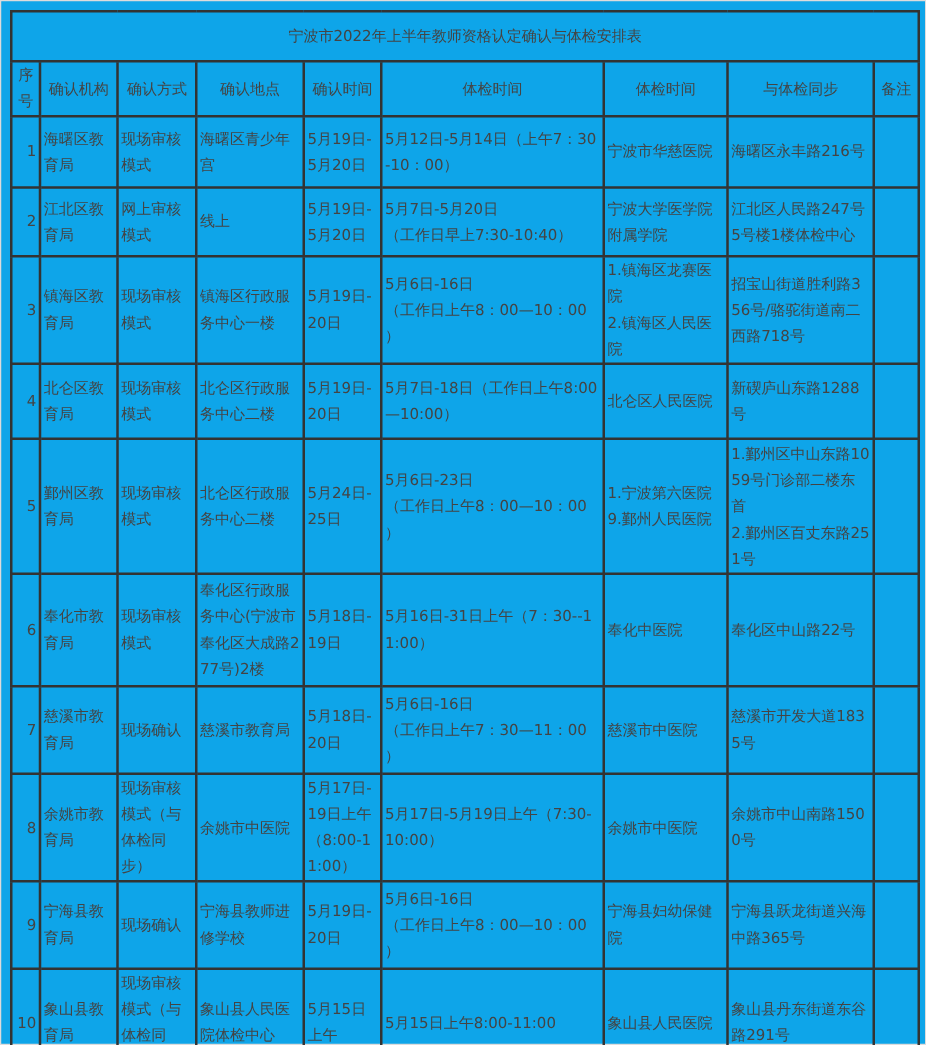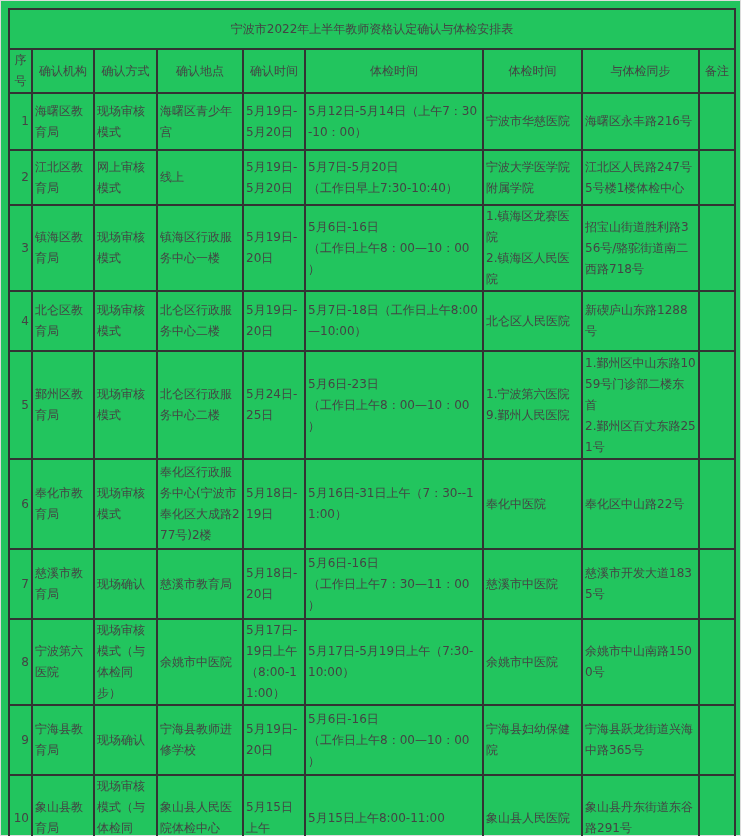--- a/index.html
+++ b/index.html
@@ -6,21 +6,21 @@
   body{
     width:741px;height:836px;
     font-family:"DejaVu Sans","Liberation Sans",sans-serif;
     color:#444;
   }
   .frame{
     box-sizing:border-box;
     width:741px;height:836px;
     border:1px solid #dcdcdc;
     padding:7px;
-    background:#22c55e;
+    background:#0ea5e9;
   }
   table.schedule{
     border-collapse:collapse;
     table-layout:fixed;
     width:726px;
   }
   table.schedule th, table.schedule td{
     border:2px solid #333;
     font-weight:normal;
     font-size:12px;
@@ -159,21 +159,21 @@
     <td>慈溪市教育局</td>
     <td>5月18日-20日</td>
     <td>5月6日-16日
 （工作日上午7：30—11：00 ）</td>
     <td>慈溪市中医院</td>
     <td>慈溪市开发大道1835号</td>
     <td></td>
   </tr>
         <tr>
     <td class="c-no">8</td>
-    <td>宁波第六医院</td>
+    <td>余姚市教育局</td>
     <td>现场审核模式（与体检同步）</td>
     <td>余姚市中医院</td>
     <td>5月17日-19日上午（8:00-11:00）</td>
     <td>5月17日-5月19日上午（7:30-10:00）</td>
     <td>余姚市中医院</td>
     <td>余姚市中山南路1500号</td>
     <td></td>
   </tr>
         <tr>
     <td class="c-no">9</td>

